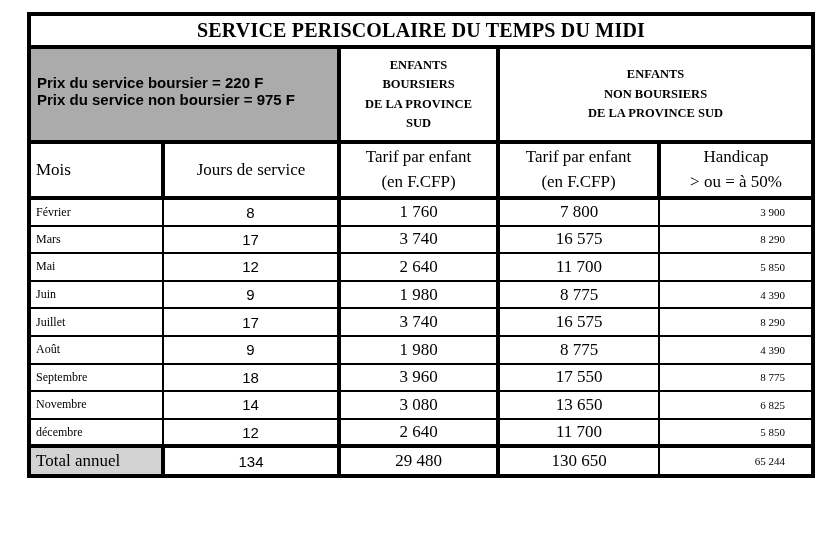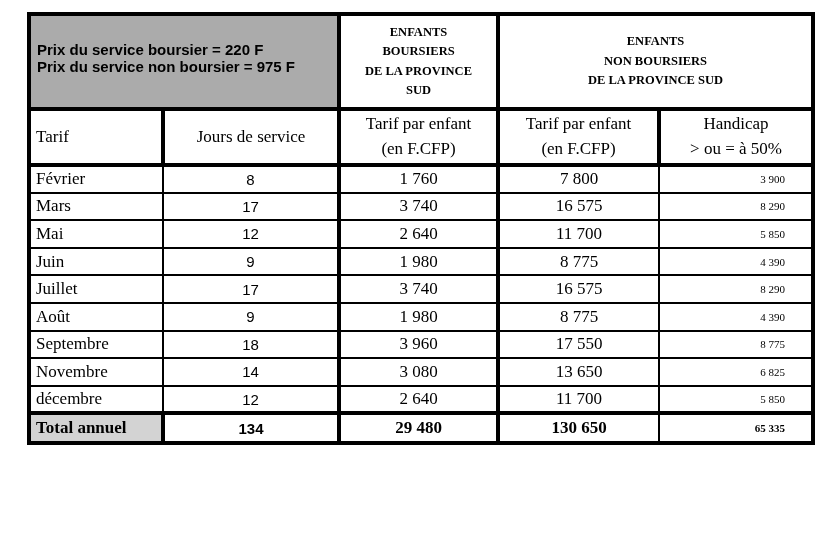--- a/index.html
+++ b/index.html
@@ -61,29 +61,29 @@
     font-weight: bold;
     font-size: 12.5px;
     line-height: 1.55;
   }
   .col-header {
     font-size: 17px;
     text-align: center;
     line-height: 1.45;
   }
   .col-header.left { text-align: left; padding-left: 5px; }
-  .c-mois  { text-align: left;  padding-left: 5px; font-size: 17px; }
+  .c-mois  { text-align: left;  padding-left: 5px; font-size: 12px; }
   .c-jours {
     text-align: center;
     font-family: "Liberation Sans", "DejaVu Sans", sans-serif;
     font-size: 15px;
   }
   .c-tarif { text-align: center; font-size: 17px; }
   .c-hand  { text-align: right; padding-right: 26px; font-size: 11px; }
-  tr.r-total td { font-weight: bold; }
+  tr.r-total td { font-weight: normal; }
   .total-label {
     background: var(--total-bg, #d3d3d3);
     text-align: left;
     padding-left: 5px;
     font-size: 17px;
   }
   .line { display: block; }
 </style>
 </head>
 <body>
@@ -91,20 +91,23 @@
 <table class="doc-table">
   <colgroup>
     <col style="width:134px">
     <col style="width:176px">
     <col style="width:159px">
     <col style="width:161px">
     <col style="width:154px">
   </colgroup>
 
   <tbody>
+      <tr class="r-title">
+    <td colspan="5" class="b4 title-cell">SERVICE PERISCOLAIRE DU TEMPS DU MIDI</td>
+  </tr>
 
   <tr class="r-gh">
     <td colspan="2" class="b4 pricing-cell">
       <div class="pline-wrap">
         <span>Prix du service boursier = 220 F</span>
         <span>Prix du service non boursier = 975 F</span>
       </div>
     </td>
     <td class="b4 group-header">
       <span class="line">ENFANTS</span>
@@ -113,21 +116,21 @@
       <span class="line">SUD</span>
     </td>
     <td colspan="2" class="b4 group-header">
       <span class="line">ENFANTS</span>
       <span class="line">NON BOURSIERS</span>
       <span class="line">DE LA PROVINCE SUD</span>
     </td>
   </tr>
 
   <tr class="r-colhead">
-    <td class="b4 col-header left">Tarif</td>
+    <td class="b4 col-header left">Mois</td>
     <td class="b4 col-header">Jours de service</td>
     <td class="b4 col-header">
       <span class="line">Tarif par enfant</span>
       <span class="line">(en F.CFP)</span>
     </td>
     <td class="b4 col-header">
       <span class="line">Tarif par enfant</span>
       <span class="line">(en F.CFP)</span>
     </td>
     <td class="b4 col-header">
@@ -198,16 +201,16 @@
     <td class="c-tarif bl4">2 640</td>
     <td class="c-tarif bl4">11 700</td>
     <td class="c-hand br4">5 850</td>
   </tr>
 
   <tr class="r-total">
     <td class="total-label b4">Total annuel</td>
     <td class="c-jours bt4 bb4">134</td>
     <td class="c-tarif bl4 bt4 bb4">29 480</td>
     <td class="c-tarif bl4 bt4 bb4">130 650</td>
-    <td class="c-hand br4 bt4 bb4">65 335</td>
+    <td class="c-hand br4 bt4 bb4">65 244</td>
   </tr>
 </tbody>
   </table>
 
 </body></html>

